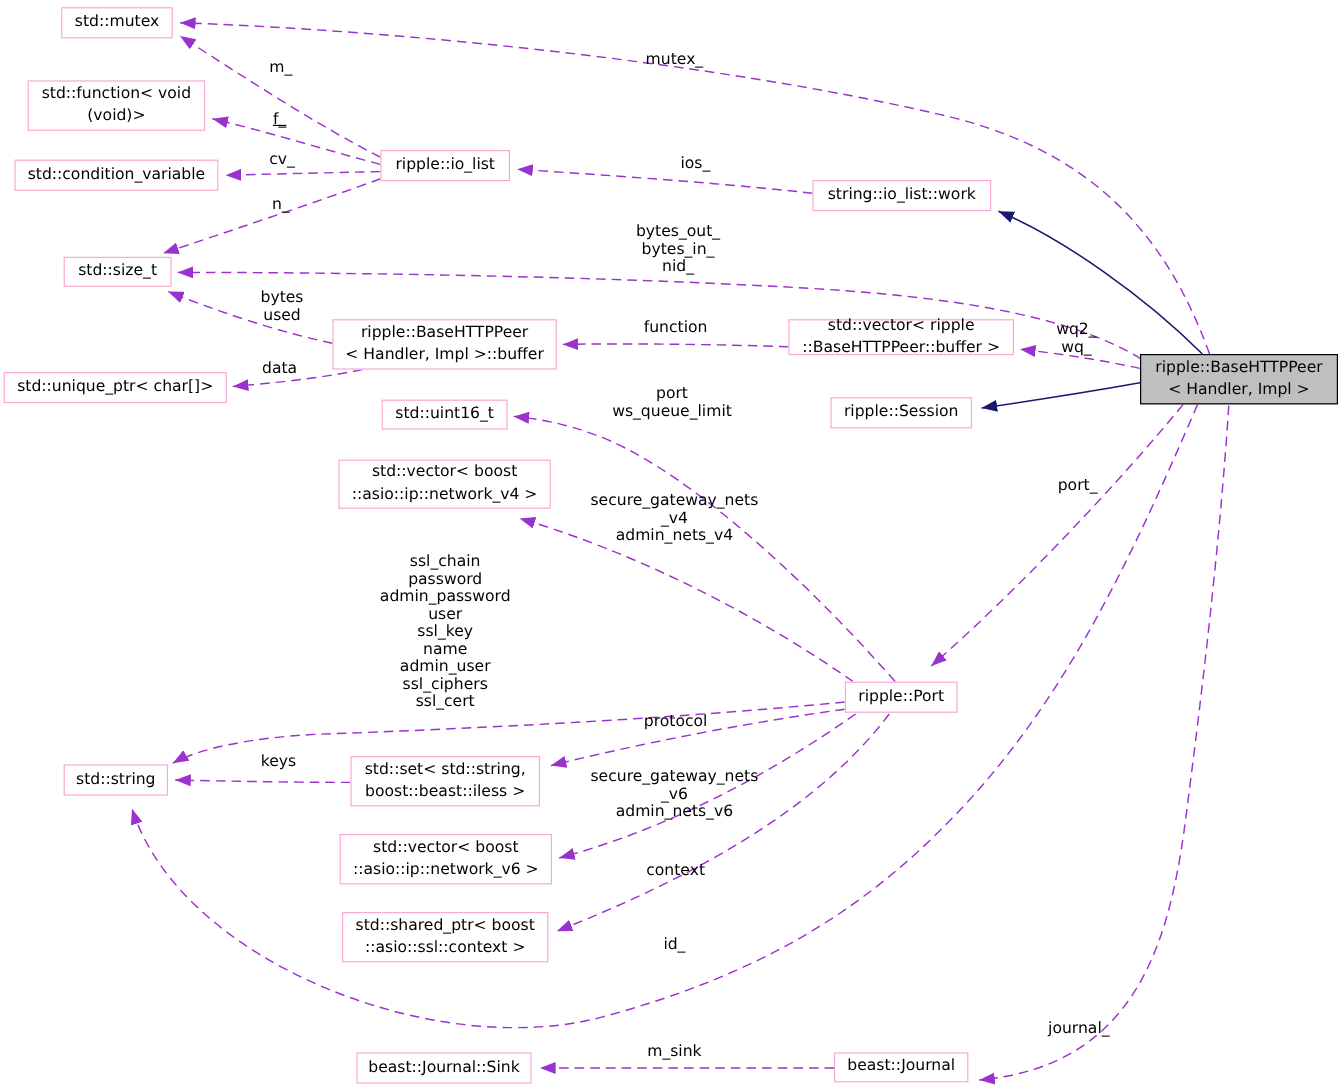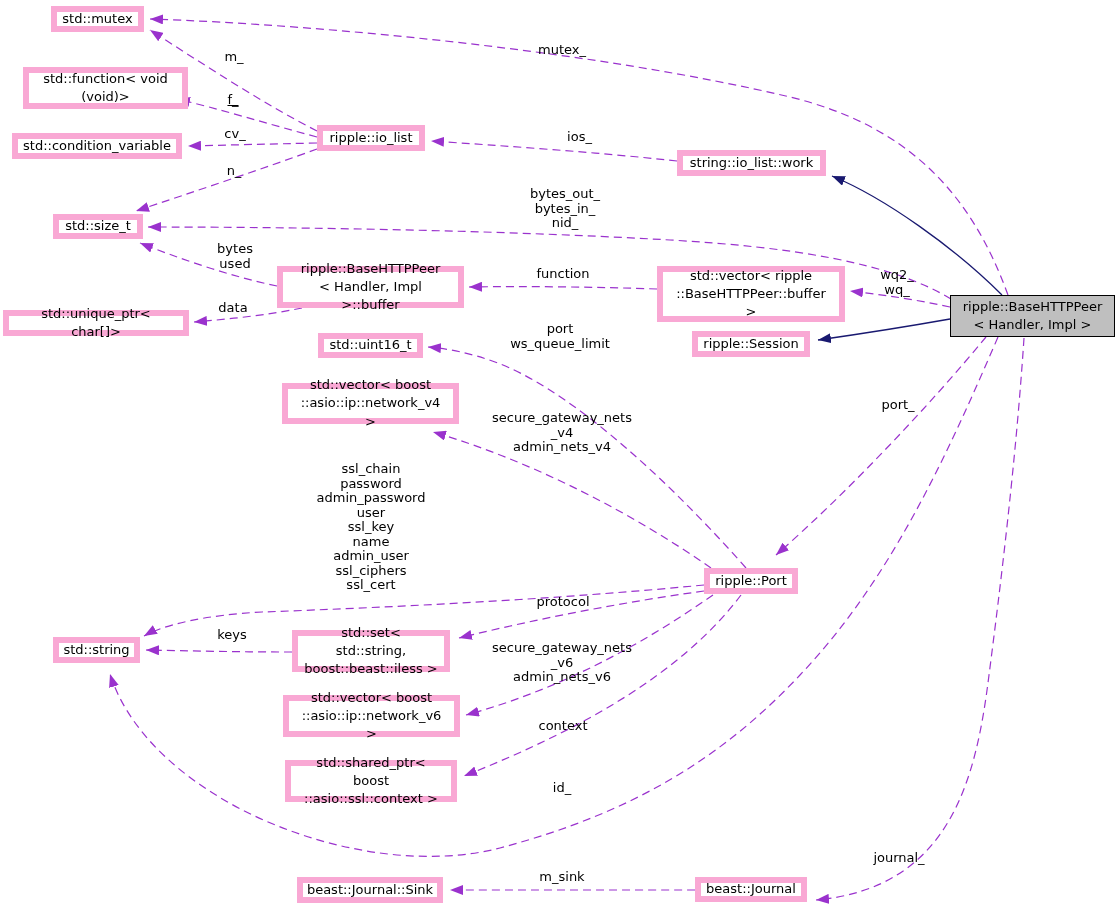--- a/index.html
+++ b/index.html
@@ -10,21 +10,21 @@
     font-family:"DejaVu Sans", sans-serif;
     font-size:13px;
     color:#000;
     overflow:hidden;
   }
   #edges{position:absolute;left:0;top:0;width:1117px;height:909px;}
   .node{
     position:absolute;
     box-sizing:border-box;
     background:#ffffff;
-    border:6px solid #f9a8d4;
+    border:1px solid #f9a8d4;
     display:flex;align-items:center;justify-content:center;
     text-align:center;
     white-space:pre-line;
     line-height:1.4;
     padding:1px 6px;
     cursor:pointer;
   }
   .node.main{
     background:#bfbfbf;
     border:1px solid #000000;
@@ -78,33 +78,33 @@
       <path d="M 695,890 C 615,890 530,890 450,890" marker-end="url(#arrP)"></path>
     </g>
 
     <g fill="none" stroke="#191970" stroke-width="1.3">
       <path d="M 1002,295 C 955,248 885,198 832,176" marker-end="url(#arrB)"></path>
       <path d="M 950,319 C 905,327 860,334 818,340" marker-end="url(#arrB)"></path>
     </g>
   </svg>
 
   <div class="node" style="left:51px;top:6px;width:93px;height:26px;">std::mutex</div>
-  <div class="node" style="left:23px;top:67px;width:165px;height:42px;">std::function&lt; void
+  <div class="node" style="left:23px;top:67px;width:148px;height:42px;">std::function&lt; void
 (void)&gt;</div>
   <div class="node" style="left:12px;top:133px;width:170px;height:26px;">std::condition_variable</div>
   <div class="node" style="left:317px;top:125px;width:108px;height:26px;">ripple::io_list</div>
   <div class="node" style="left:53px;top:214px;width:90px;height:25px;">std::size_t</div>
   <div class="node" style="left:277px;top:266px;width:187px;height:42px;">ripple::BaseHTTPPeer
 &lt; Handler, Impl &gt;::buffer</div>
   <div class="node" style="left:3px;top:310px;width:186px;height:26px;">std::unique_ptr&lt; char[]&gt;</div>
   <div class="node" style="left:318px;top:333px;width:105px;height:25px;">std::uint16_t</div>
   <div class="node" style="left:282px;top:383px;width:177px;height:41px;">std::vector&lt; boost
 ::asio::ip::network_v4 &gt;</div>
   <div class="node" style="left:677px;top:150px;width:149px;height:26px;">string::io_list::work</div>
-  <div class="node" style="left:657px;top:266px;width:188px;height:56px;">std::vector&lt; ripple
+  <div class="node" style="left:657px;top:266px;width:188px;height:30px;">std::vector&lt; ripple
 ::BaseHTTPPeer::buffer &gt;</div>
   <div class="node" style="left:692px;top:331px;width:118px;height:26px;">ripple::Session</div>
   <div class="node main" style="left:950px;top:295px;width:165px;height:42px;">ripple::BaseHTTPPeer
 &lt; Handler, Impl &gt;</div>
   <div class="node" style="left:704px;top:568px;width:94px;height:26px;">ripple::Port</div>
   <div class="node" style="left:53px;top:637px;width:87px;height:26px;">std::string</div>
   <div class="node" style="left:292px;top:630px;width:158px;height:42px;">std::set&lt; std::string,
 boost::beast::iless &gt;</div>
   <div class="node" style="left:283px;top:695px;width:177px;height:42px;">std::vector&lt; boost
 ::asio::ip::network_v6 &gt;</div>

